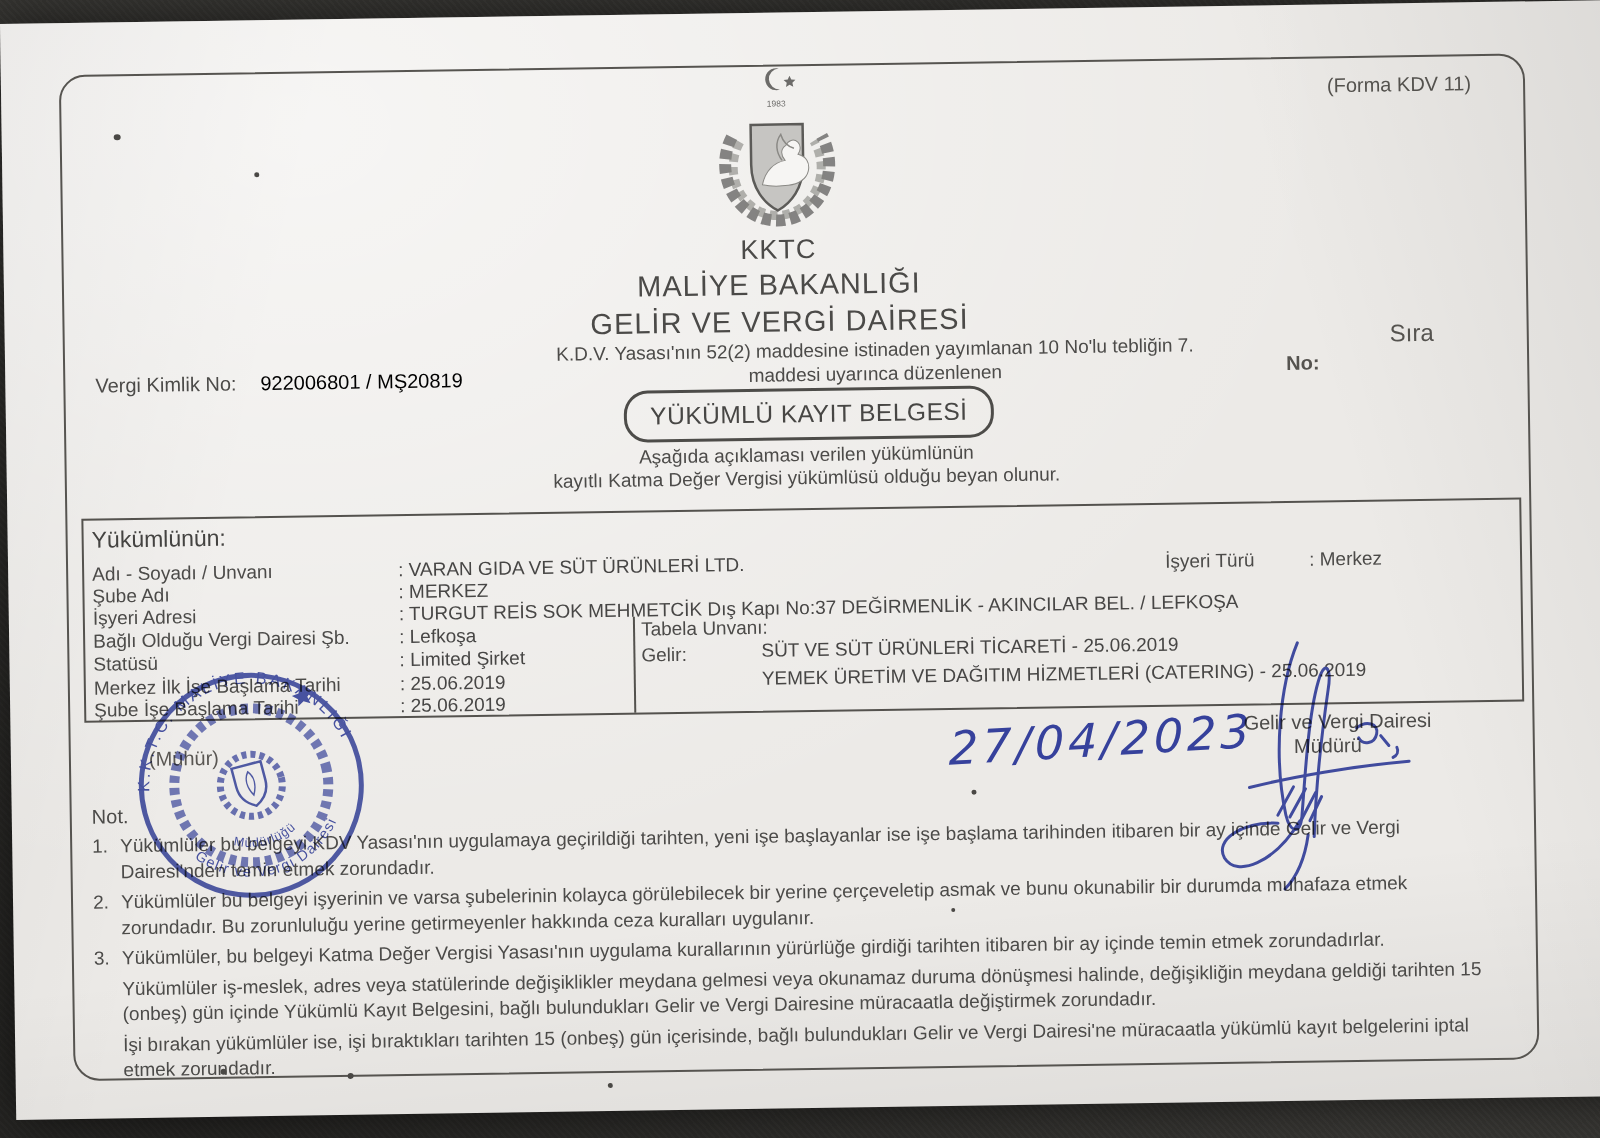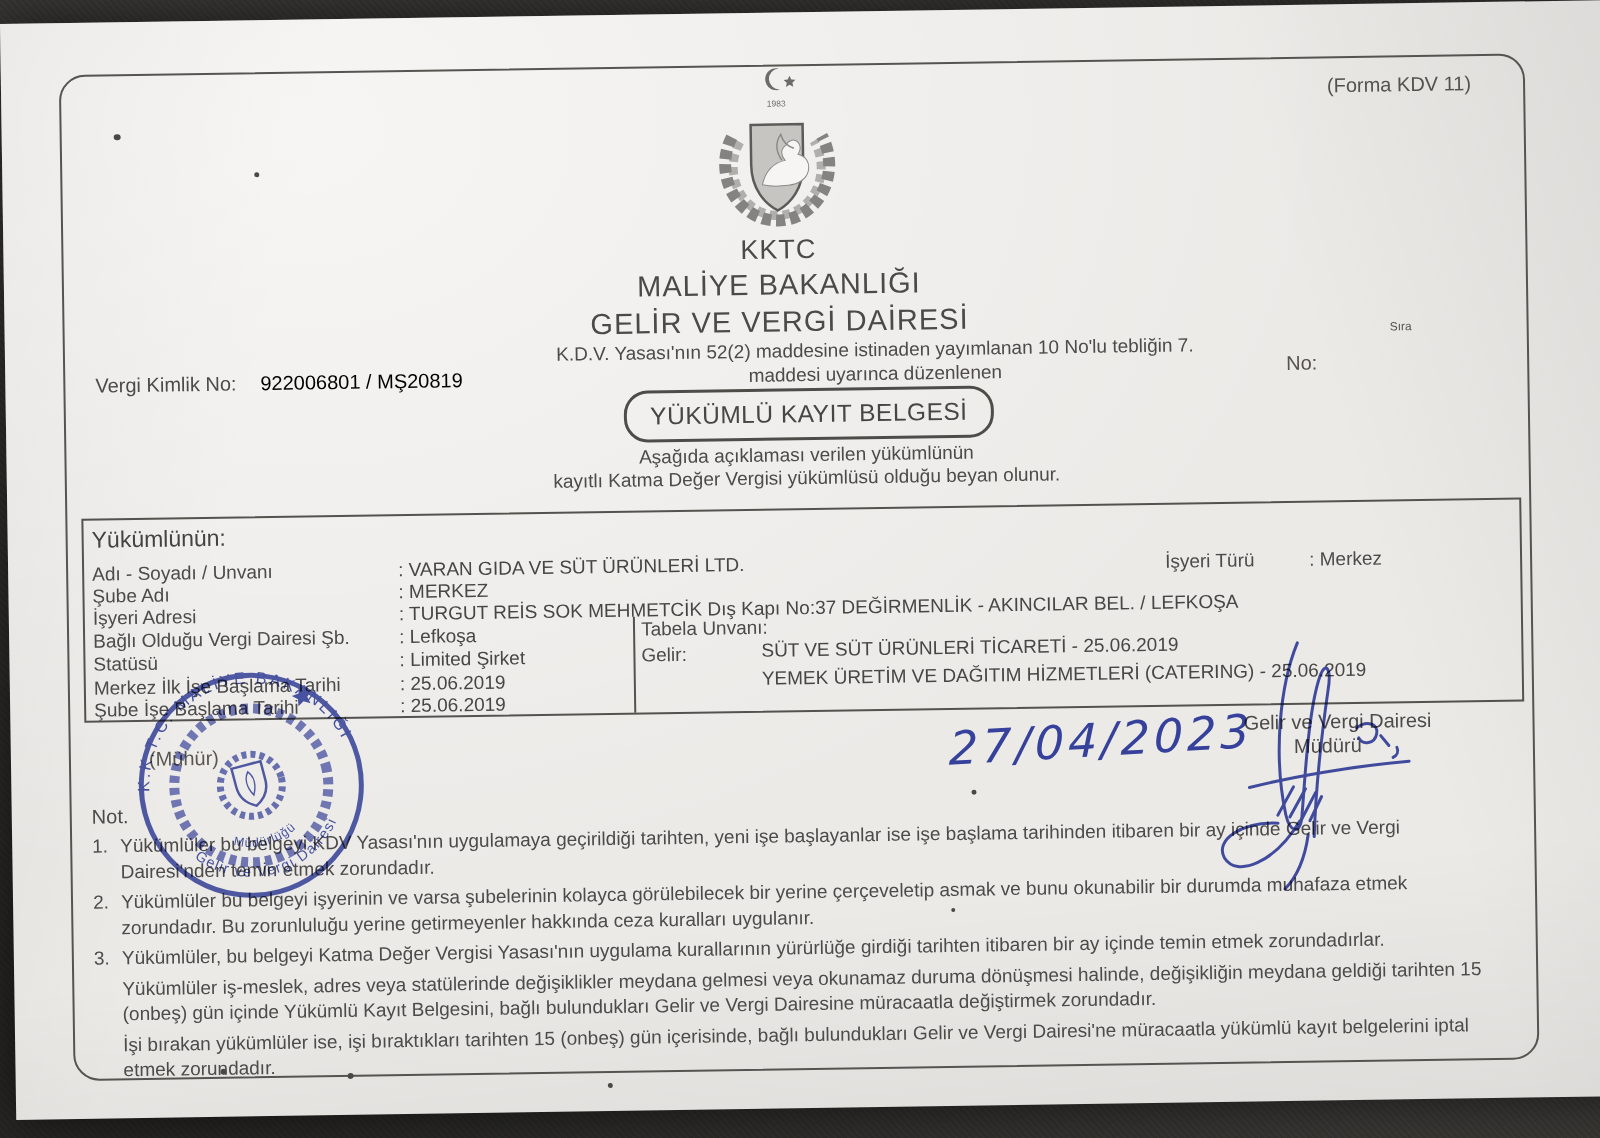--- a/index.html
+++ b/index.html
@@ -34,22 +34,22 @@
 
   .hdr{left:475px;width:600px;text-align:center;color:#4b4a48;}
   .hdr.kktc{top:222px;font-size:27px;letter-spacing:1px;}
   .hdr.ministry{top:256px;font-size:29px;letter-spacing:1px;}
   .hdr.dept{top:293px;font-size:29px;letter-spacing:1px;}
 
   .legal{left:520px;width:700px;text-align:center;}
   .legal.l1{top:327px;}
   .legal.l2{top:351px;}
 
-  .serial-line1{left:1385px;top:316px;font-size:12px;color:#55534f;}
-  .serial-line2{left:1281px;top:347px;font-size:20px;color:#55534f;}
+  .serial-line1{left:1385px;top:316px;font-size:24px;color:#55534f;}
+  .serial-line2{left:1281px;top:347px;font-size:20px;color:#55534f;font-weight:bold;}
 
   .taxid-label{left:90px;top:352px;font-size:20px;color:#4c4b49;}
   .taxid-value{left:255px;top:352px;font-size:20px;color:#45444
 
 2;}
 
   .title-box{
     left:618px;top:376px;width:364px;height:46px;
     border:3px solid #4d4c49;border-radius:24px;
     display:flex;align-items:center;justify-content:center;

